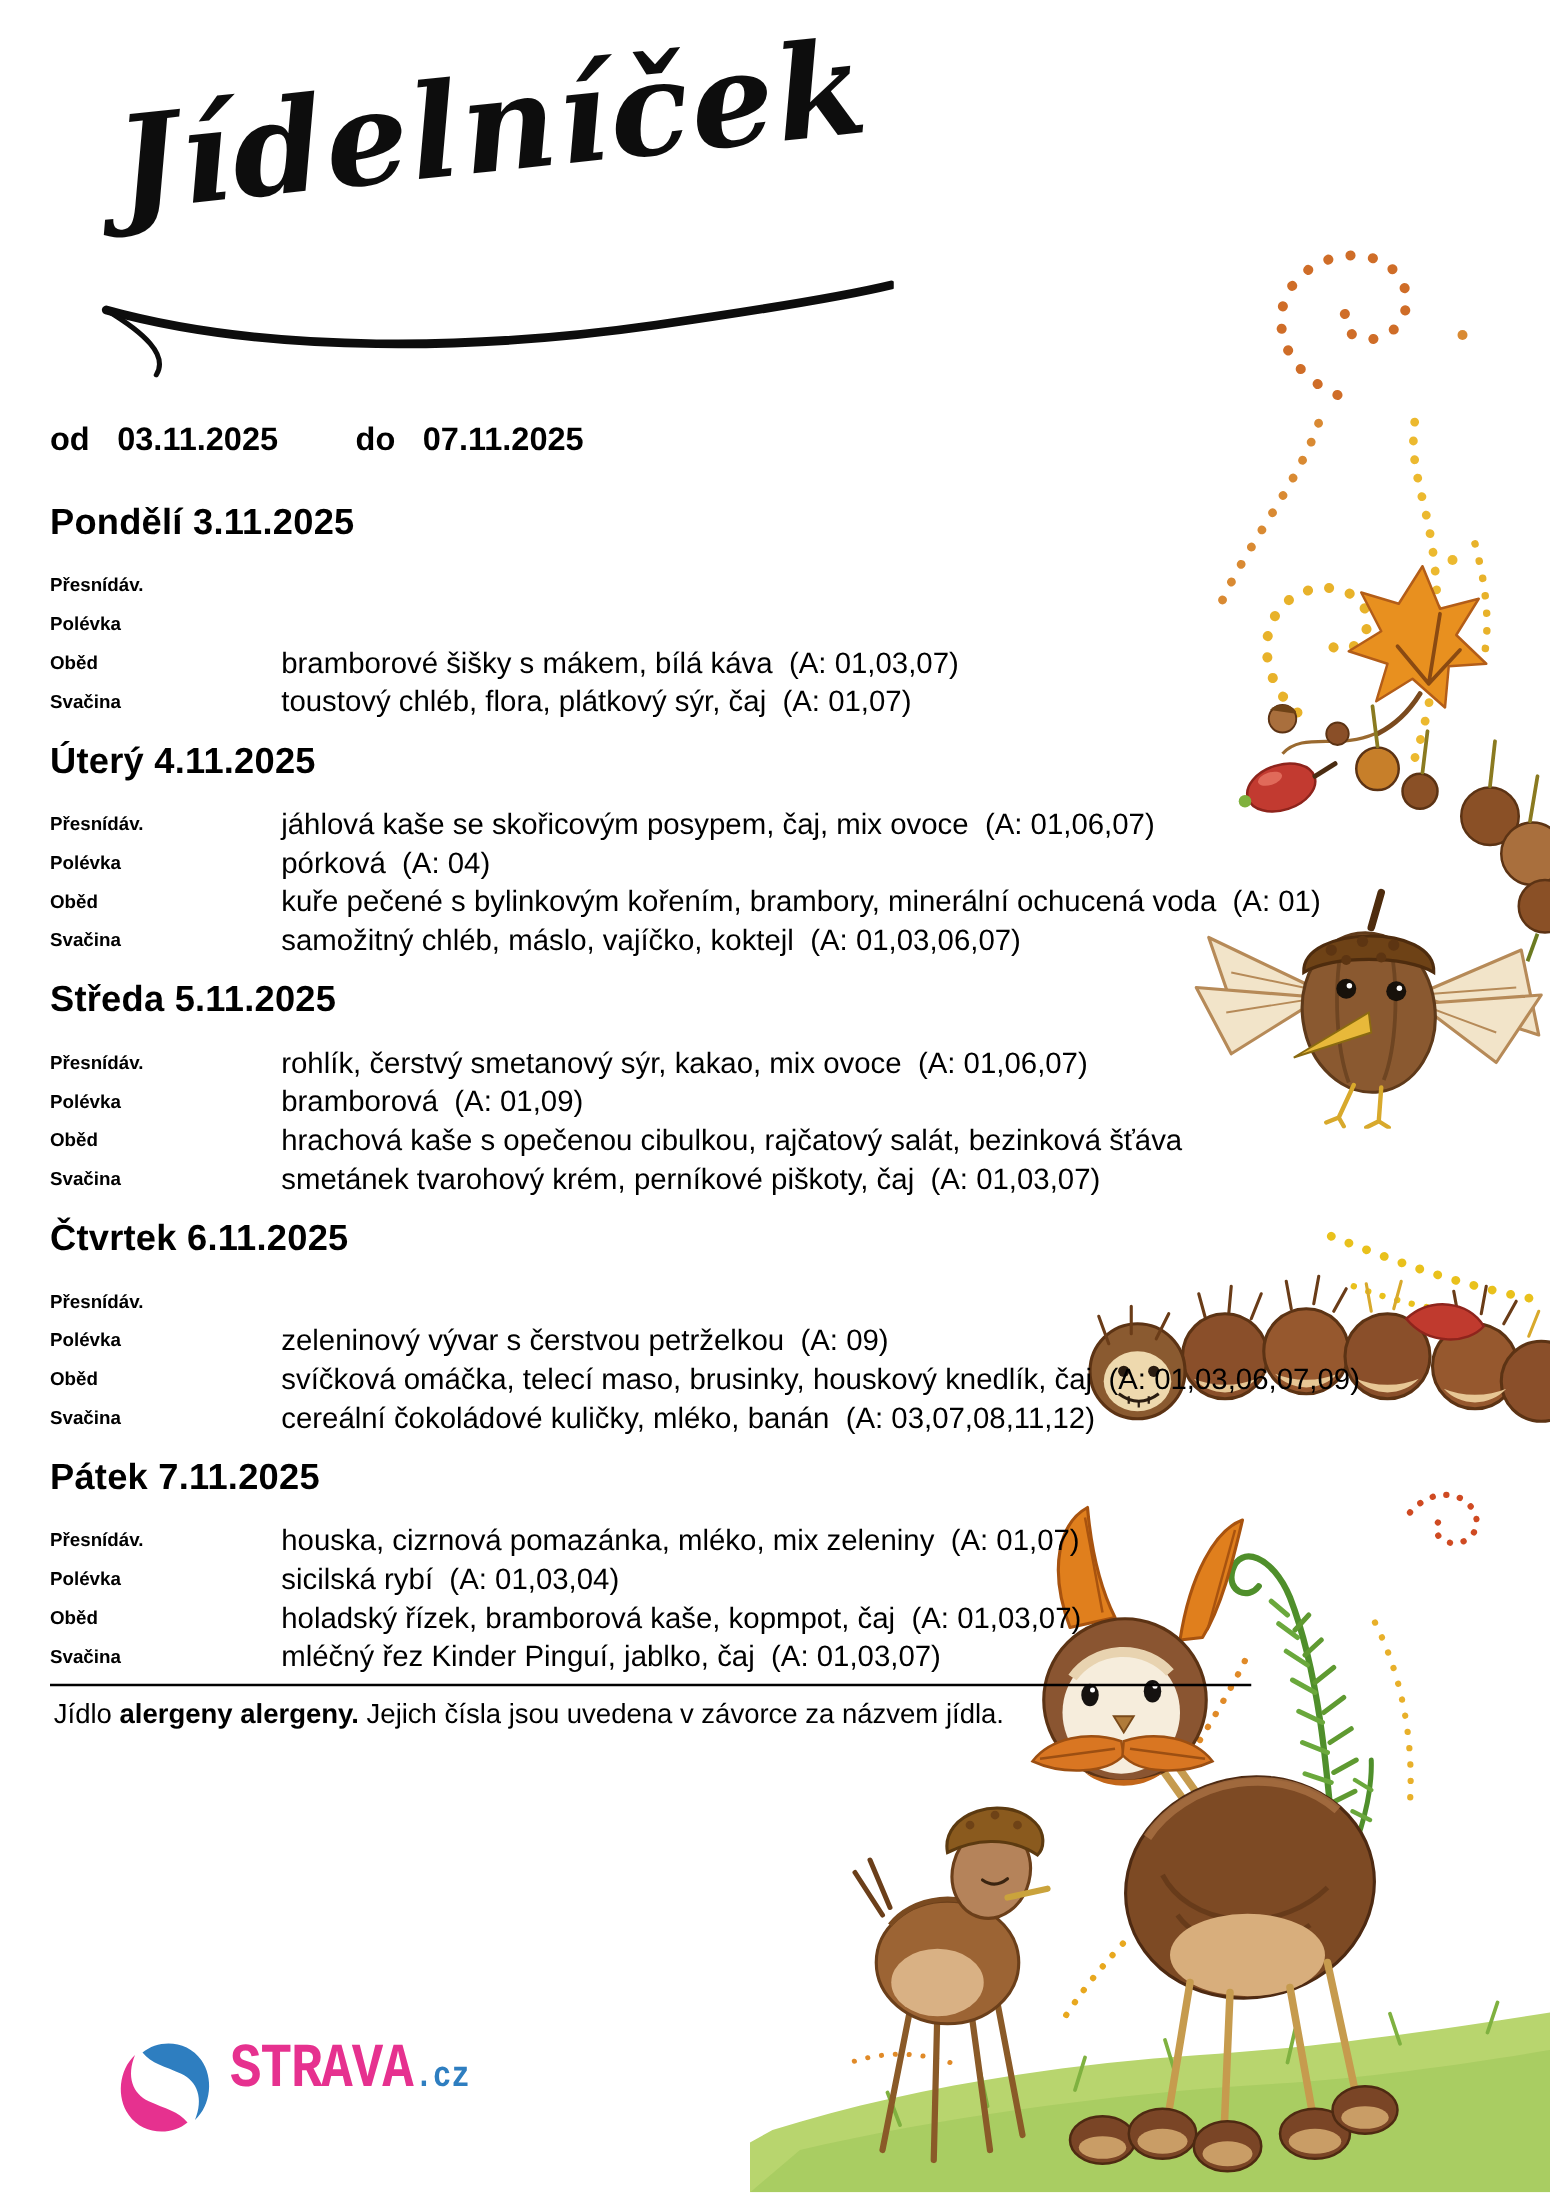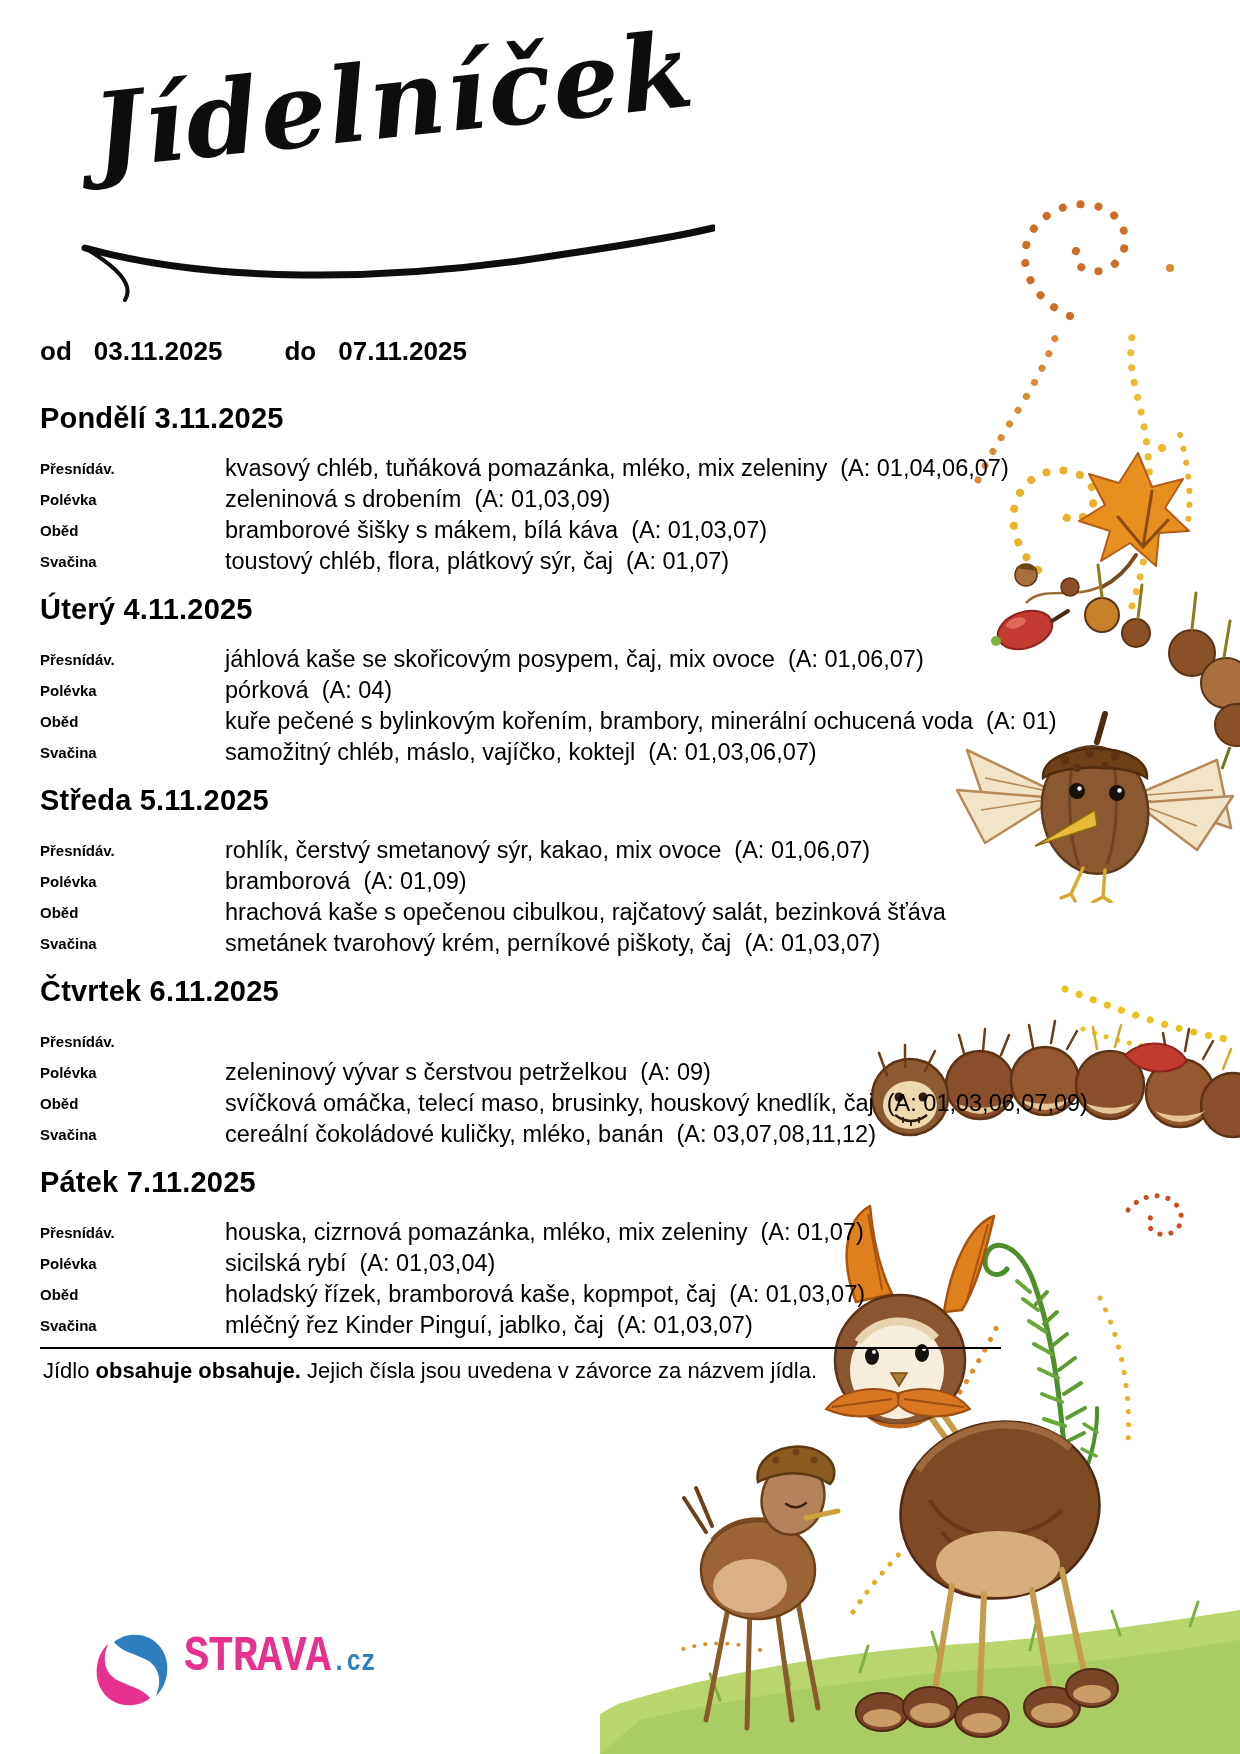--- a/index.html
+++ b/index.html
@@ -253,25 +253,23 @@
       <span class="plabel">od</span>
       <span class="pdate">03.11.2025</span>
       <span class="plabel">do</span>
       <span class="pdate">07.11.2025</span>
     </div>
 
     <section class="day">
       <h2 class="day-title">Pondělí 3.11.2025</h2>
       <div class="menu-row">
         <span class="row-label">Přesnídáv.</span>
-        <span class="row-text">kvasový chléb, tuňáková pomazánka, mléko, mix zeleniny  (A: 01,04,06,07)</span>
-      </div>
-      <div class="menu-row">
-        <span class="row-label">Polévka</span>
-        <span class="row-text">zeleninová s drobením  (A: 01,03,09)</span>
+      </div>
+      <div class="menu-row">
+        <span class="row-label">Polévka</span>
       </div>
       <div class="menu-row">
         <span class="row-label">Oběd</span>
         <span class="row-text">bramborové šišky s mákem, bílá káva  (A: 01,03,07)</span>
       </div>
       <div class="menu-row">
         <span class="row-label">Svačina</span>
         <span class="row-text">toustový chléb, flora, plátkový sýr, čaj  (A: 01,07)</span>
       </div>
     </section>
@@ -349,21 +347,21 @@
         <span class="row-label">Oběd</span>
         <span class="row-text">holadský řízek, bramborová kaše, kopmpot, čaj  (A: 01,03,07)</span>
       </div>
       <div class="menu-row">
         <span class="row-label">Svačina</span>
         <span class="row-text">mléčný řez Kinder Pinguí, jablko, čaj  (A: 01,03,07)</span>
       </div>
     </section>
 
     <div class="footer-note">
-      <span>Jídlo </span><span class="fn-bold">obsahuje obsahuje.</span><span> Jejich čísla jsou uvedena v závorce za názvem jídla.</span>
+      <span>Jídlo </span><span class="fn-bold">alergeny alergeny.</span><span> Jejich čísla jsou uvedena v závorce za názvem jídla.</span>
     </div>
   </div>
 
   <div class="logo">
     <svg width="84" height="84" viewBox="0 0 84 84">
       <path d="M24,14 C37,3 60,4 71,20 C81,34 79,56 66,68 C73,51 68,37 55,31 C42,25 31,23 24,14 Z" fill="#2e7ec0"></path>
       <path d="M60,70 C47,81 24,80 13,64 C3,50 5,28 18,16 C11,33 16,47 29,53 C42,59 53,61 60,70 Z" fill="#e6318f"></path>
     </svg>
     <div class="logo-text">
       <span class="logo-brand">STRAVA</span>

